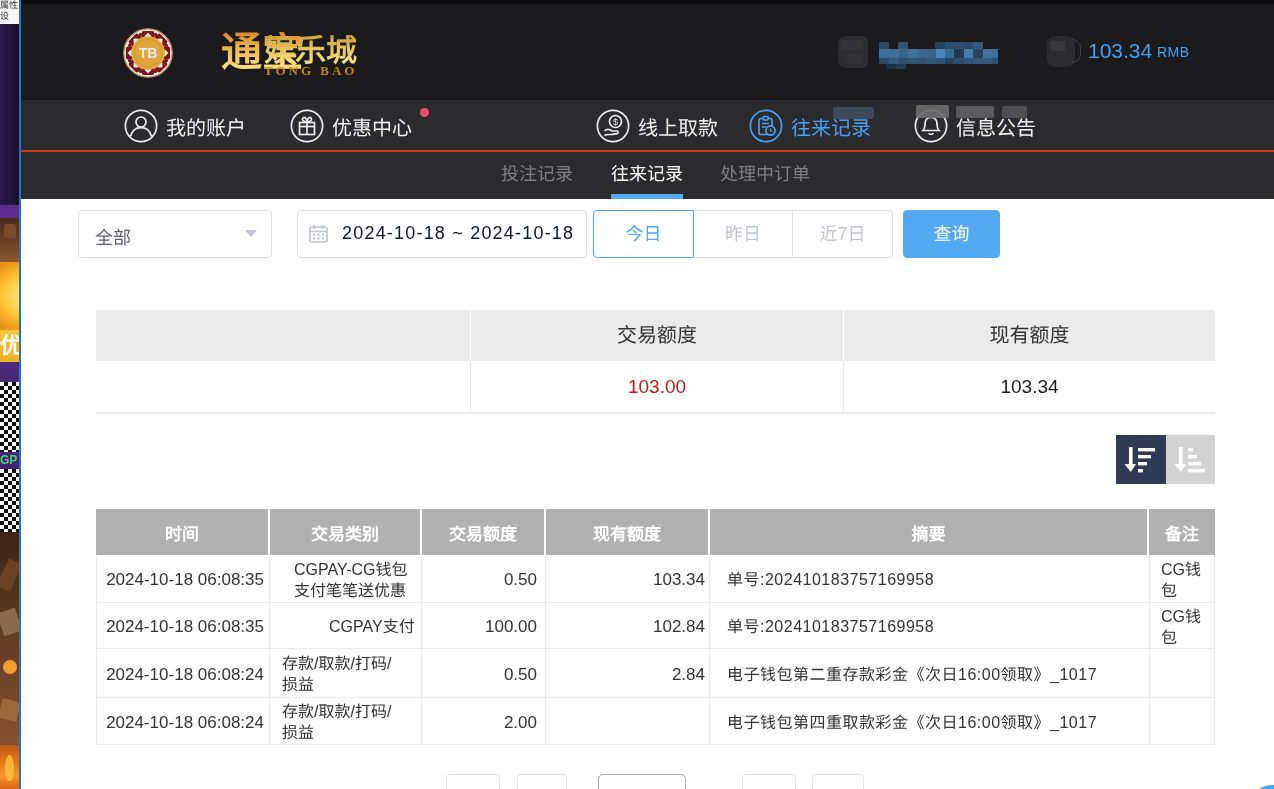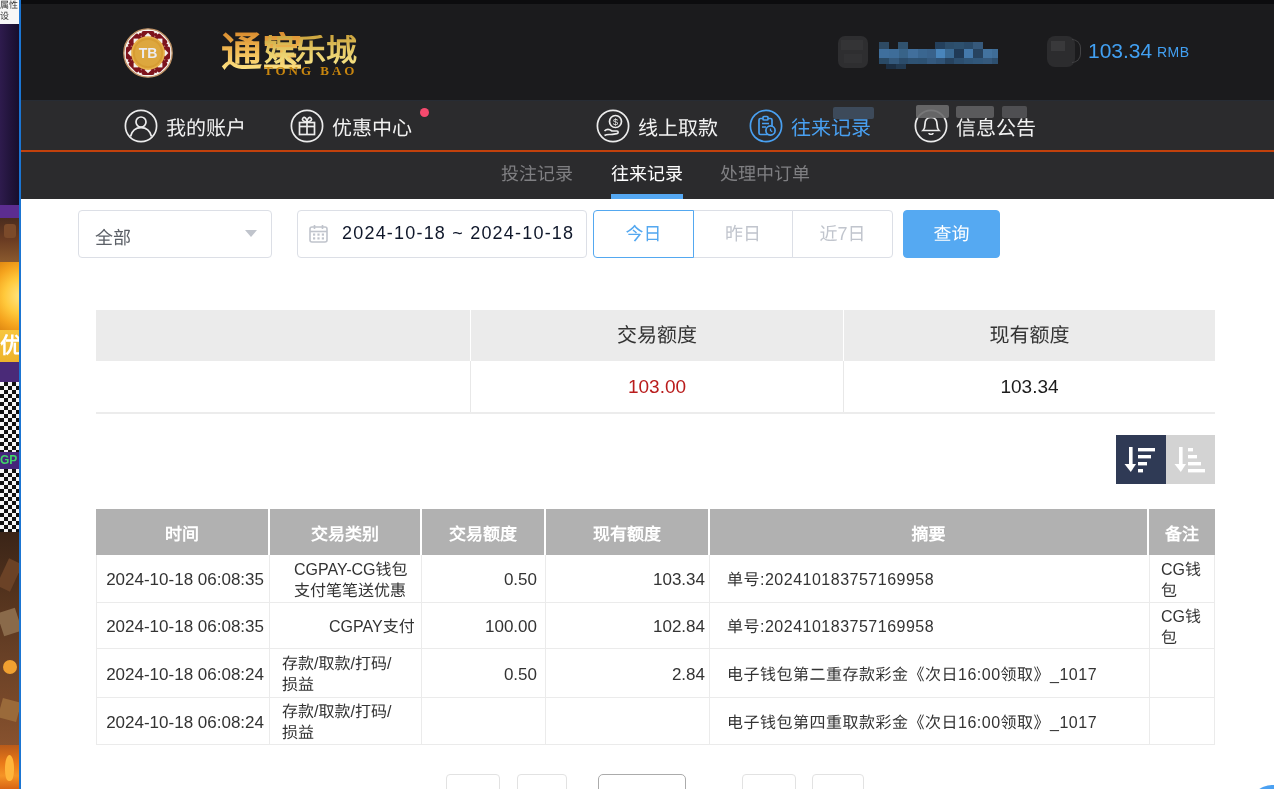--- a/index.html
+++ b/index.html
@@ -335,20 +335,21 @@
             <div class="vline" style="left:173px"></div>
             <div class="vline" style="left:325px"></div>
             <div class="vline" style="left:449px"></div>
             <div class="vline" style="left:613px"></div>
             <div class="vline" style="left:1053px"></div>
             <div class="vline" style="left:1118px"></div>
         </div>
         <div class="row" style="top:189px;height:47px;">
           <div class="cell cr t17" style="left:0;width:168px;">2024-10-18 06:08:24</div>
           <div class="cell cl" style="left:186px;width:134px;">存款/取款/打码/<br>损益</div>
+          <div class="cell cr t17" style="left:329px;width:112px;">2.00</div>
           <div class="cell cl" style="left:631px;width:420px;letter-spacing:0.5px;">电子钱包第四重取款彩金《次日16:00领取》_1017</div>
           <div class="vline" style="left:0"></div>
             <div class="vline" style="left:173px"></div>
             <div class="vline" style="left:325px"></div>
             <div class="vline" style="left:449px"></div>
             <div class="vline" style="left:613px"></div>
             <div class="vline" style="left:1053px"></div>
             <div class="vline" style="left:1118px"></div>
         </div>
       </div>

